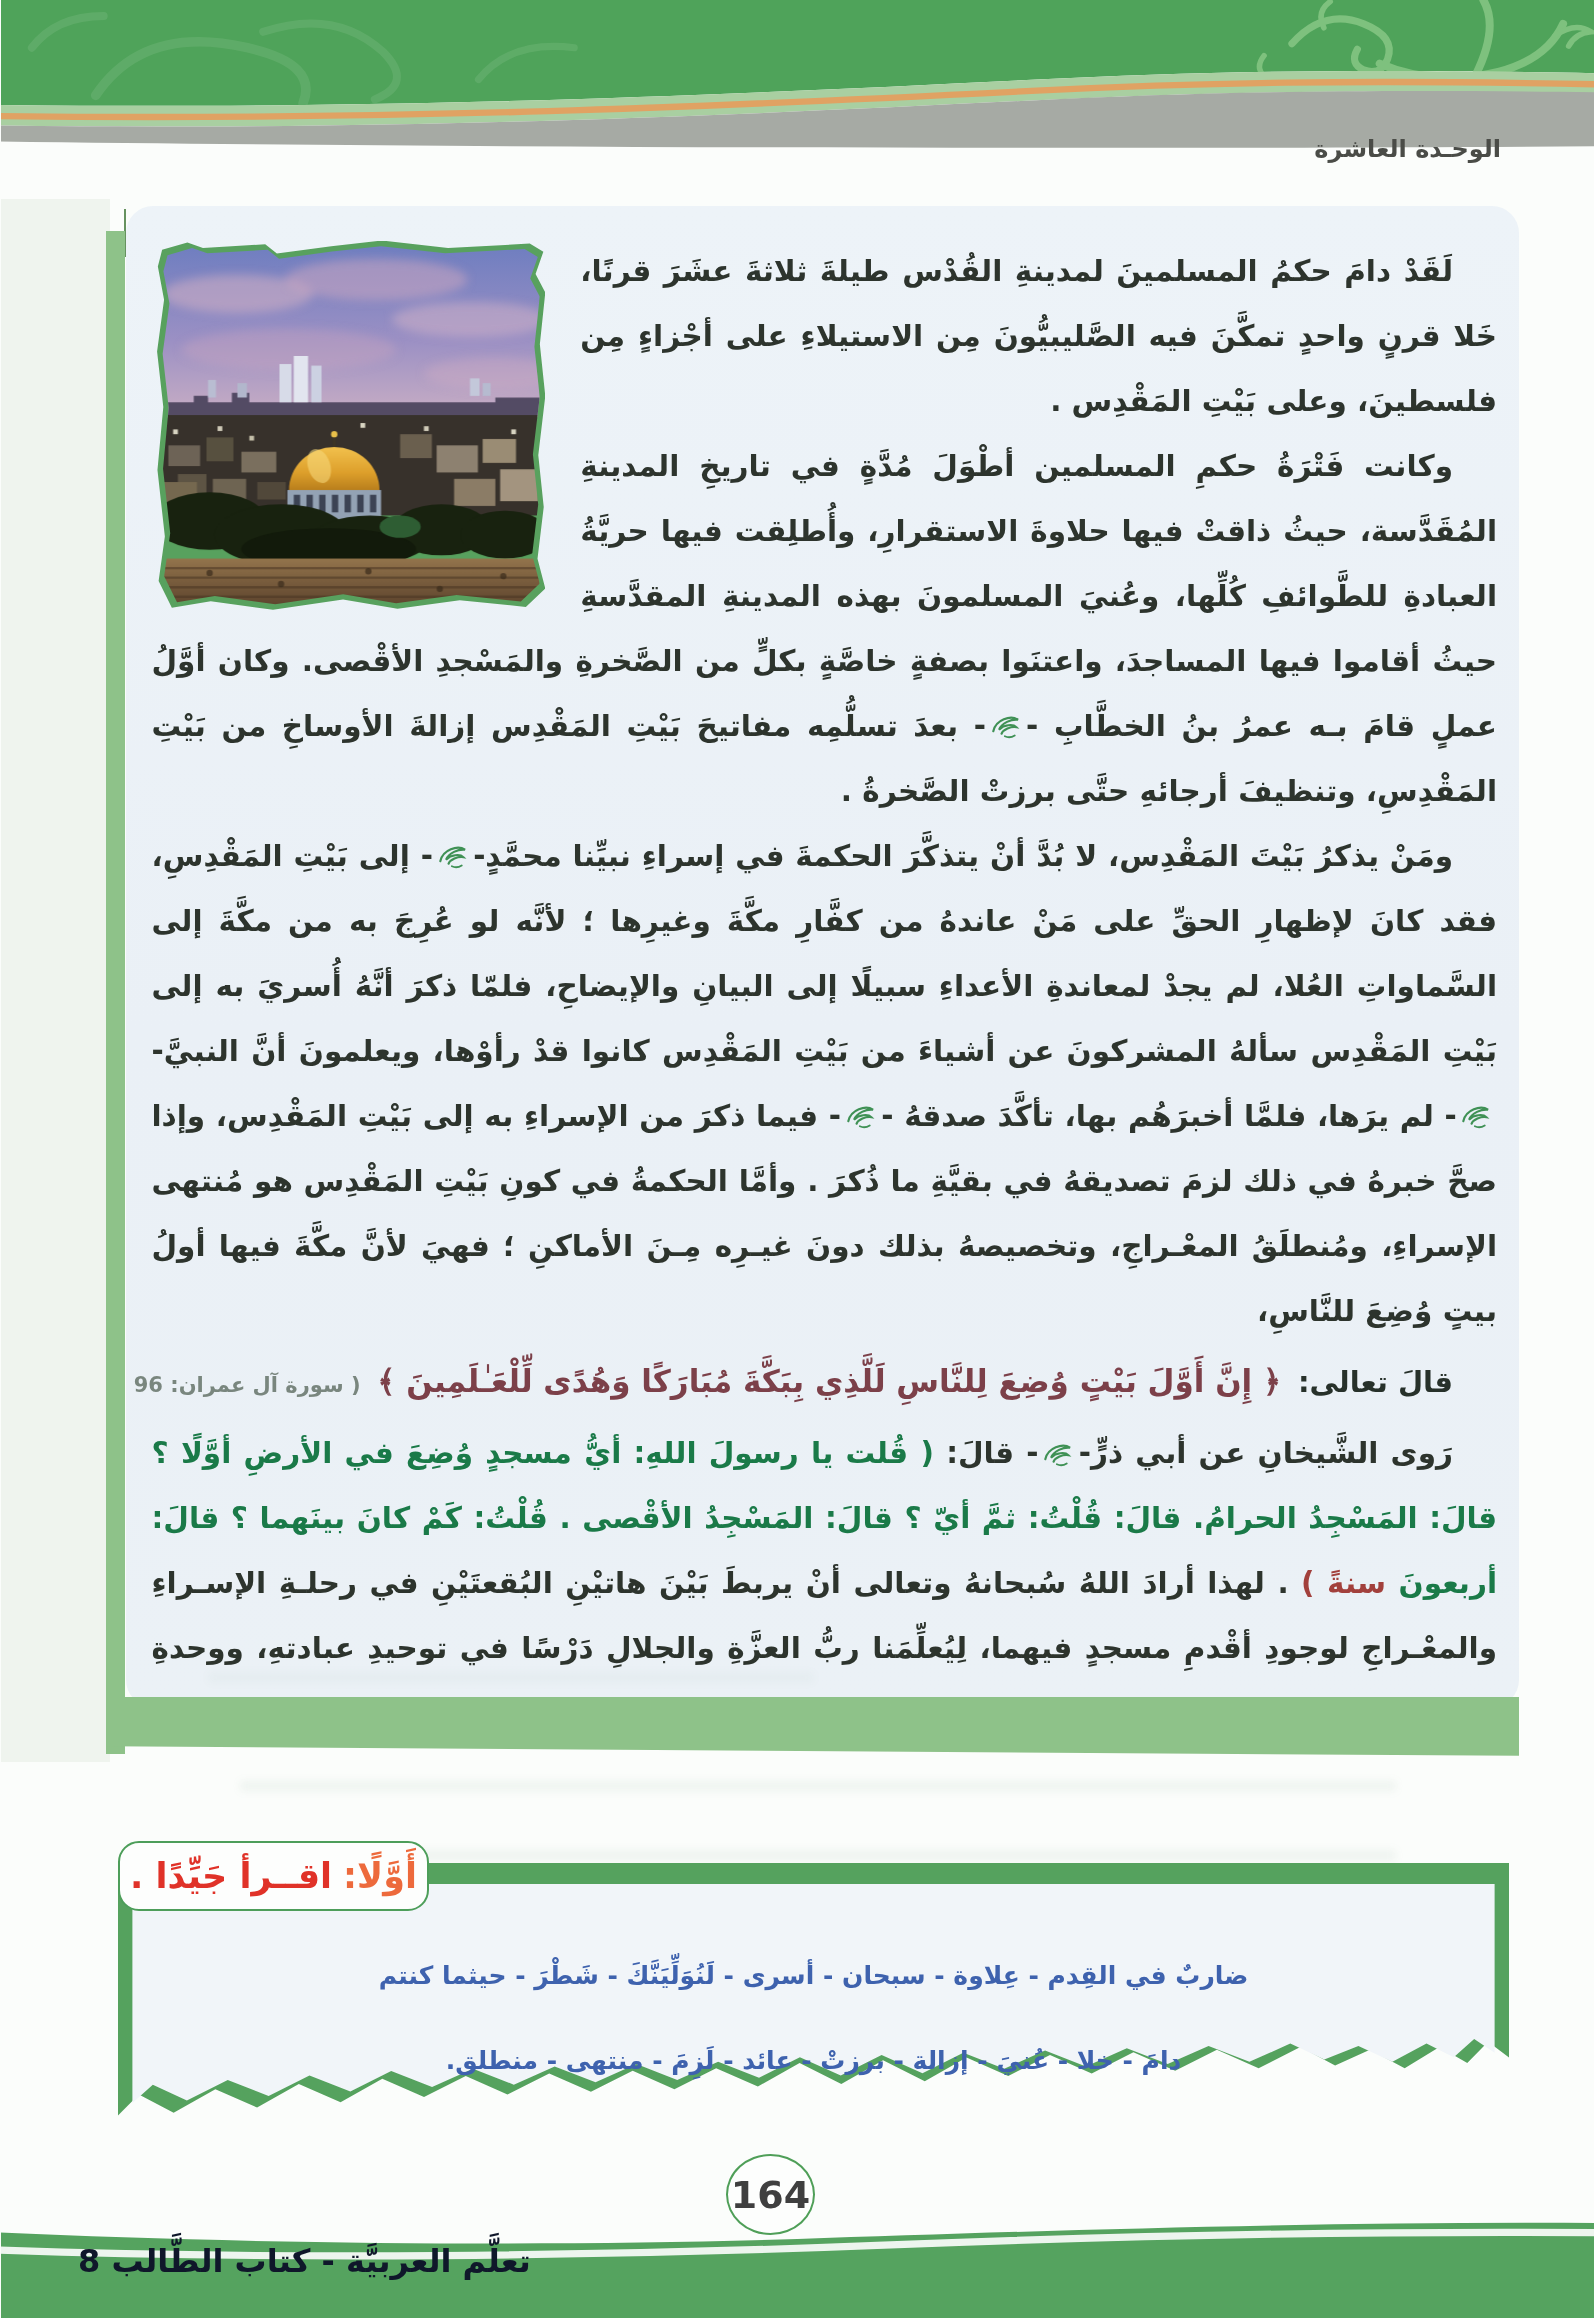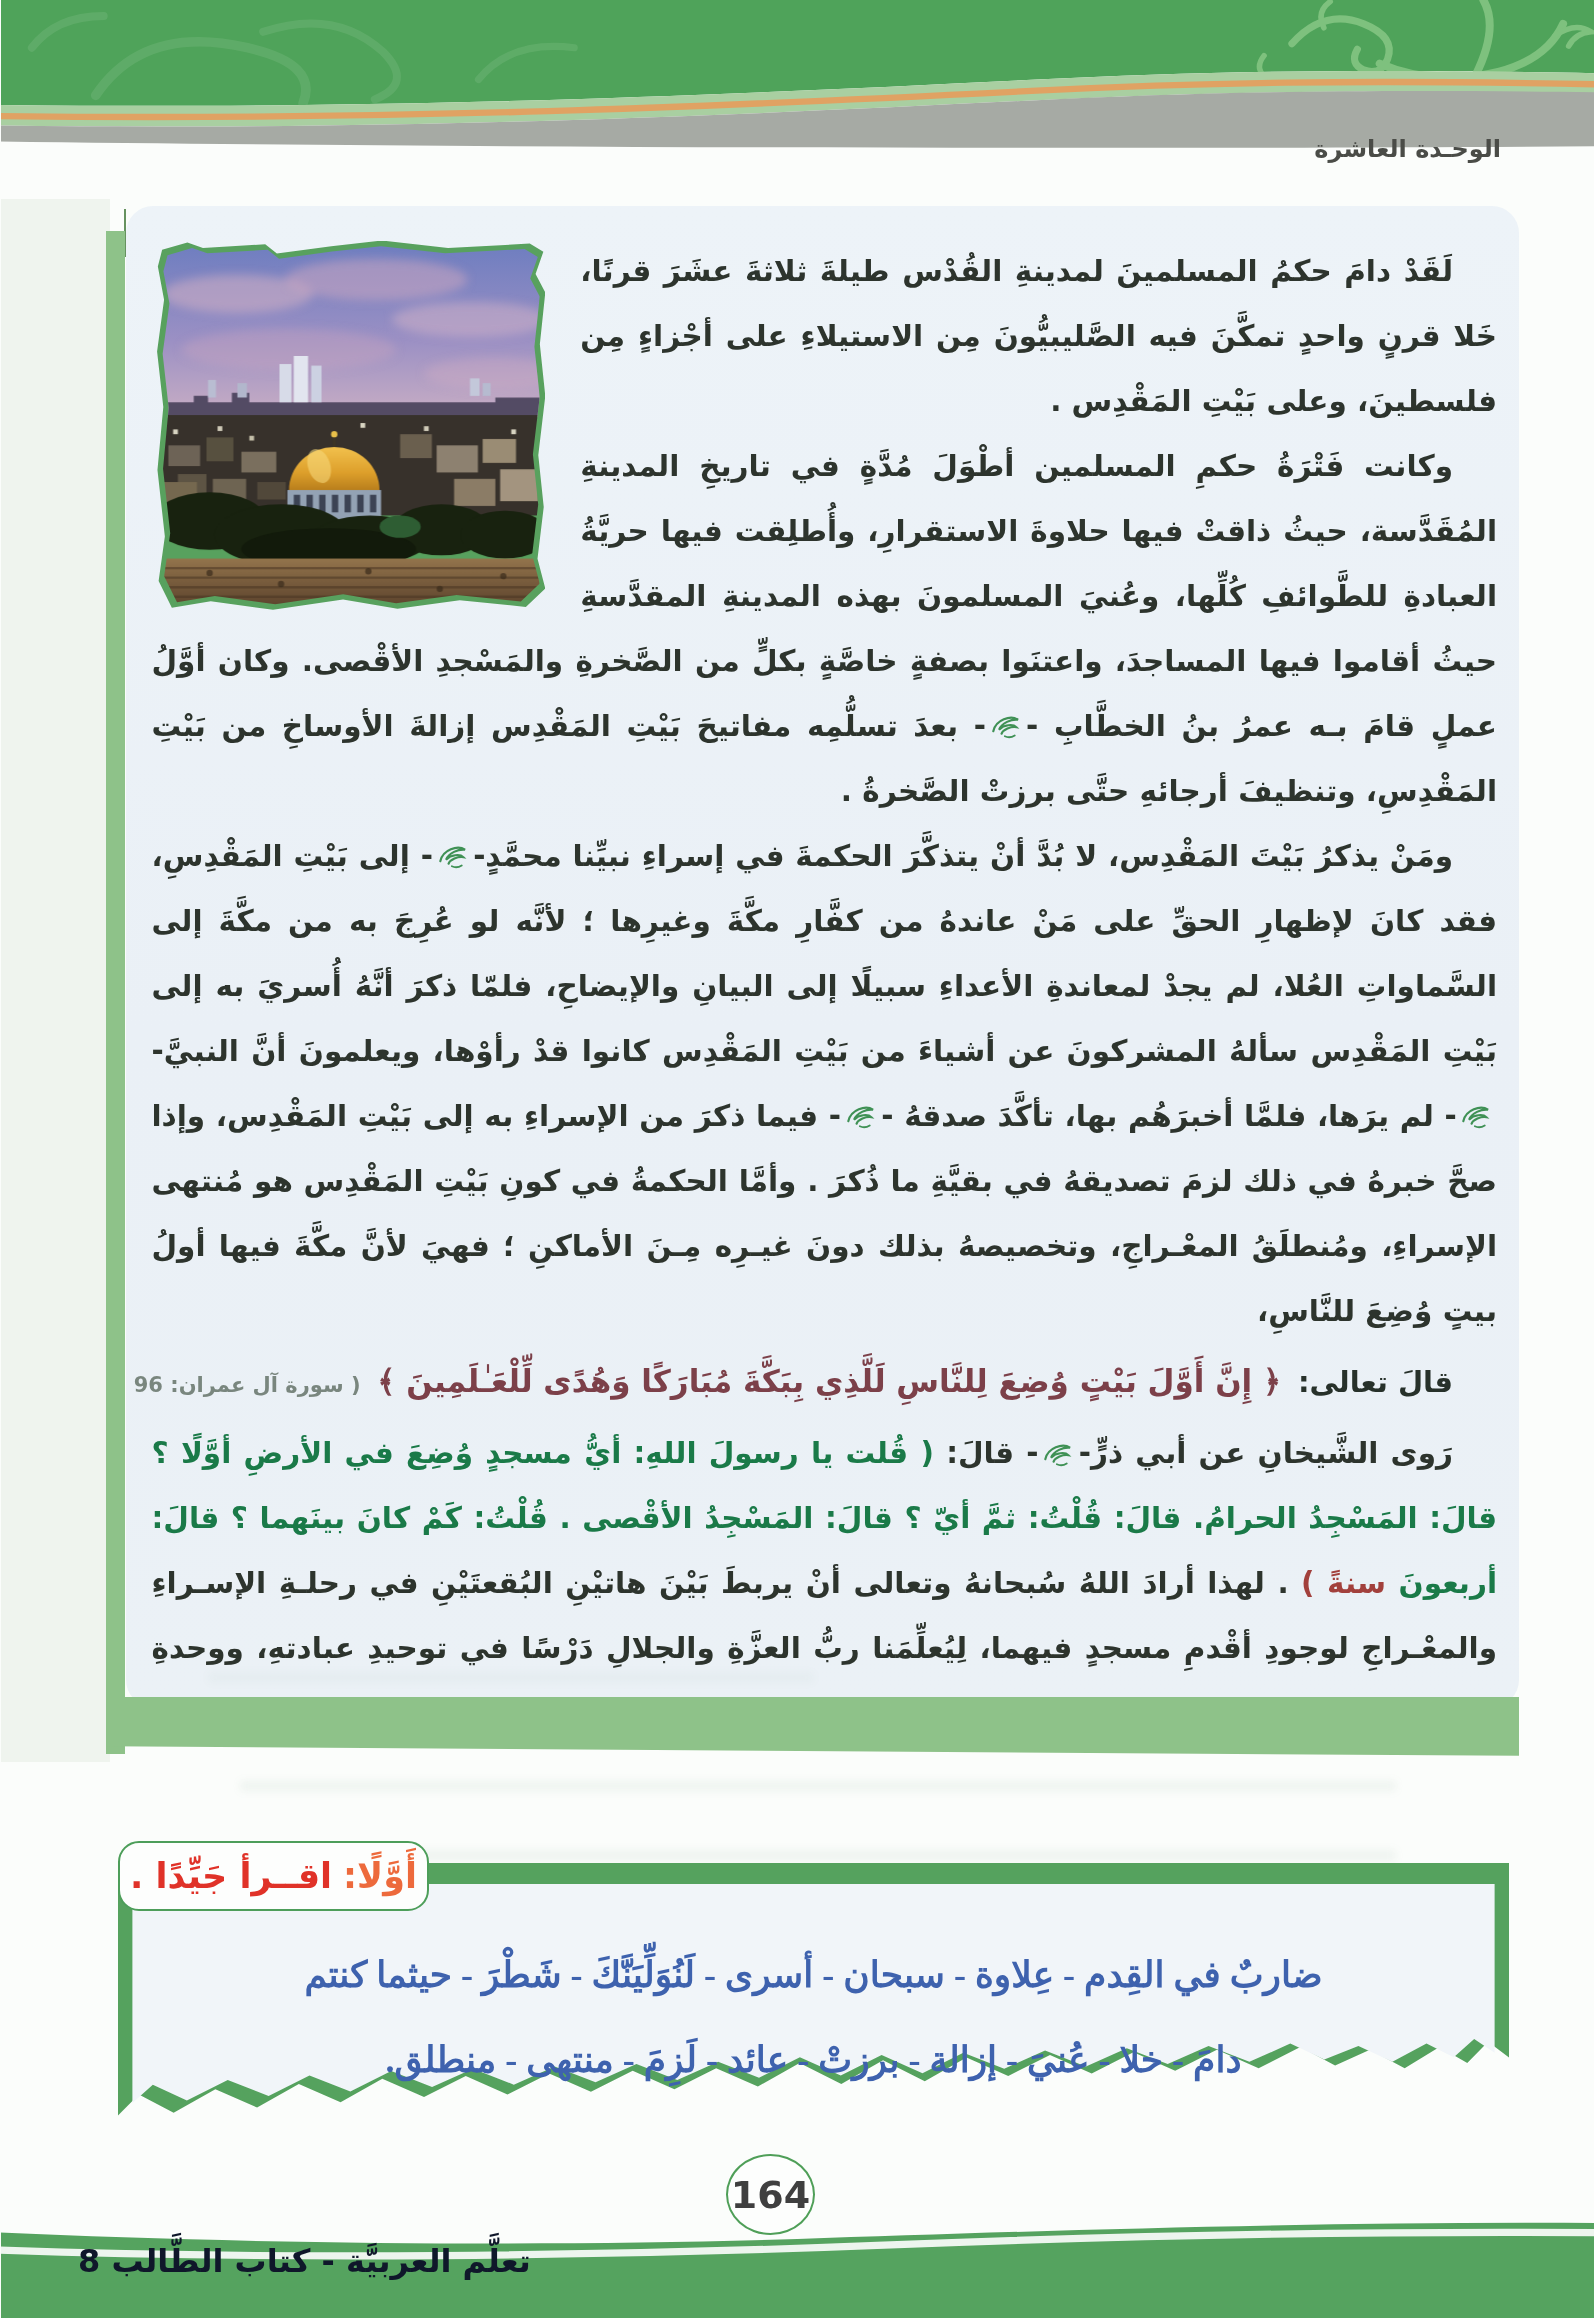--- a/index.html
+++ b/index.html
@@ -91,23 +91,22 @@
     clip-path:polygon(0% 0%,100% 0%,100% 74%,98.5% 68%,97% 76%,95% 70%,92.5% 78%,90% 71%,87.5% 77%,85% 70%,82% 78%,79% 71%,76% 79%,73% 72%,70% 80%,67% 73%,64% 81%,61% 74%,58% 83%,55% 75%,52% 84%,49% 76%,46% 85%,43% 78%,40% 86%,37% 79%,34% 87%,31% 80%,28% 88%,25% 81%,22% 89%,19% 82%,16% 91%,13% 84%,10% 93%,7% 86%,4% 95%,1.5% 88%,0% 96%);
   }
   .read-box .torn-white {
     position:absolute; top:21px; left:14.4px; right:14.4px; height:228px;
     background:#f1f5f9;
     clip-path:polygon(0% 0%,100% 0%,100% 74%,98.5% 68%,97% 76%,95% 70%,92.5% 78%,90% 71%,87.5% 77%,85% 70%,82% 78%,79% 71%,76% 79%,73% 72%,70% 80%,67% 73%,64% 81%,61% 74%,58% 83%,55% 75%,52% 84%,49% 76%,46% 85%,43% 78%,40% 86%,37% 79%,34% 87%,31% 80%,28% 88%,25% 81%,22% 89%,19% 82%,16% 91%,13% 84%,10% 93%,7% 86%,4% 95%,1.5% 88%,0% 96%);
   }
   .vocab {
     position:absolute; top:21px; left:14.4px; right:14.4px;
     padding-top:49px; text-align:center;
-    font-size:36px; font-weight:bold; color:#3e62ae;
+    font-size:25px; font-weight:bold; color:#3e62ae;
     line-height:85px;
-    font-family:Liberation Serif, serif;
   }
   .read-tab {
     position:absolute; top:-22px; left:0;
     width:311px; height:70px;
     background:#fdfefd; border:2.4px solid #4d9e5a; border-radius:21px;
     display:flex; align-items:center; justify-content:center; gap:11px;
     font-size:35px; font-weight:bold;
   }
   .tab-prefix { color:#ed6a3c; }
   .tab-title  { color:#e03228; }

